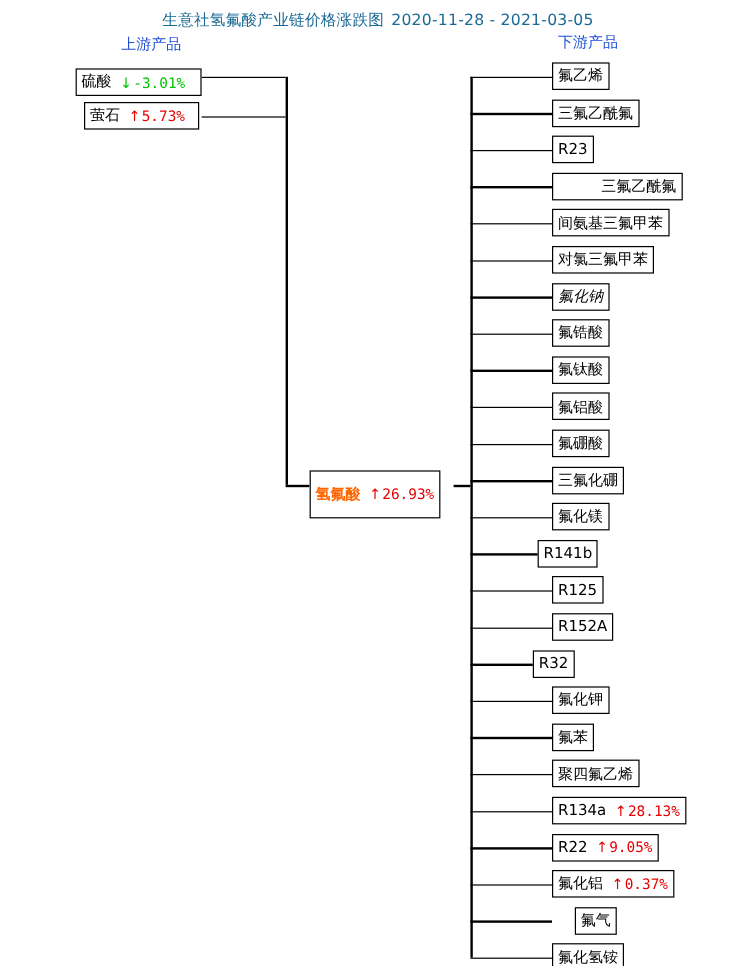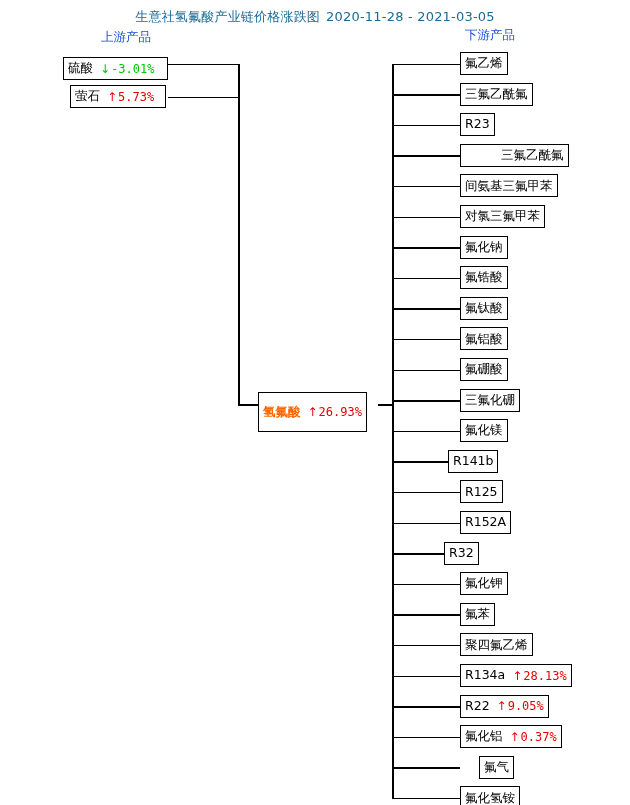--- a/index.html
+++ b/index.html
@@ -146,21 +146,21 @@
     </div>
     <div class="node" style="left: 460px; top: 143.8px; padding-left: 40px;">
       <span class="nm">三氟乙酰氟</span>
     </div>
     <div class="node" style="left: 460px; top: 174.4px;">
       <span class="nm">间氨基三氟甲苯</span>
     </div>
     <div class="node" style="left: 460px; top: 205px;">
       <span class="nm">对氯三氟甲苯</span>
     </div>
-    <div class="node" style="left: 460px; top: 235.6px;">
+    <div class="node" style="left: 460px; top: 235.6px; font-style: italic;">
       <span class="nm">氟化钠</span>
     </div>
     <div class="node" style="left: 460px; top: 266.2px;">
       <span class="nm">氟锆酸</span>
     </div>
     <div class="node" style="left: 460px; top: 296.8px;">
       <span class="nm">氟钛酸</span>
     </div>
     <div class="node" style="left: 460px; top: 327.4px;">
       <span class="nm">氟铝酸</span>

